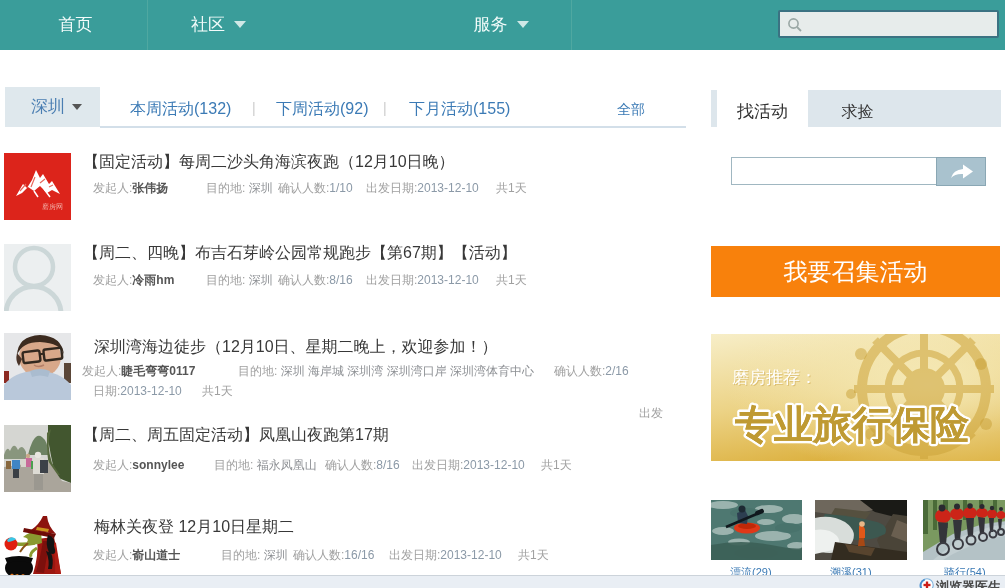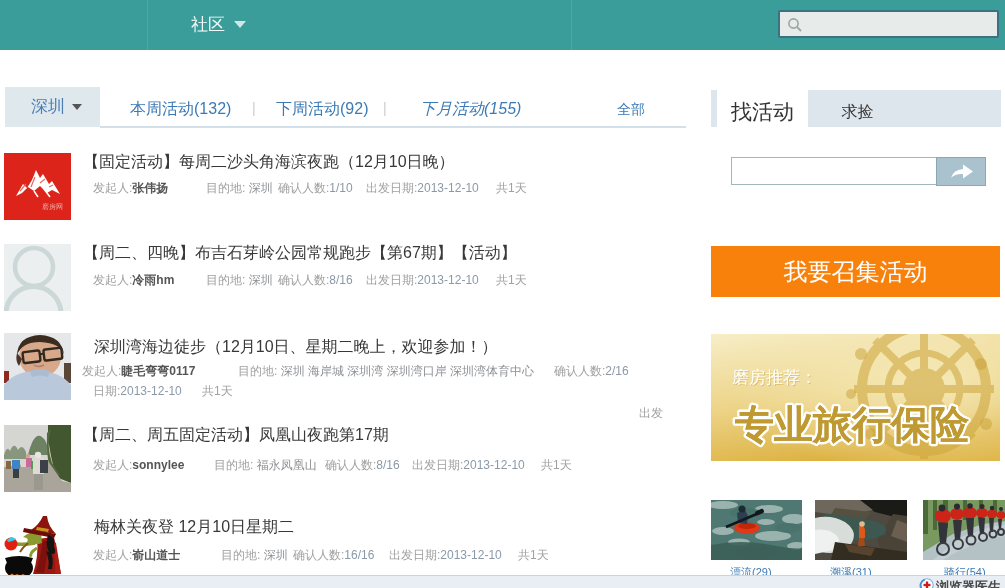--- a/index.html
+++ b/index.html
@@ -28,57 +28,59 @@
 .thumb{position:absolute;left:4px;width:67px;height:67px;overflow:hidden;}
 .ttl{position:absolute;left:95px;font-size:16px;color:#383838;line-height:20px;}
 .meta{position:absolute;left:0;top:0;width:1005px;height:16px;font-size:12px;color:#a0a0a0;}
 .meta span{position:absolute;white-space:nowrap;}
 .meta b{font-weight:bold;color:#555;}
 .meta i{font-style:normal;color:#8d9094;}
 .meta u{text-decoration:none;color:#8b99a7;}
 
 #sstrip{left:711px;top:90px;width:290px;height:37px;background:#dde6ec;}
 #stab1{left:717px;top:90px;width:91px;height:37px;background:#fff;text-align:center;
-  line-height:43px;font-size:21px;color:#333;}
+  line-height:43px;font-size:17px;color:#333;}
 #stab2{left:830px;top:90px;width:55px;height:37px;text-align:center;line-height:43px;
   font-size:16px;color:#333;}
 #sinput{left:731px;top:157px;width:204px;height:26px;background:#fff;border:1px solid #a0b7c1;}
 #sbtn{left:936px;top:157px;width:48px;height:27px;background:#a9c2ce;border:1px solid #8aa7b4;}
 #obtn{left:711px;top:246px;width:289px;height:51px;background:#f8810c;color:#fff;
   font-size:24px;text-align:center;line-height:51px;}
 #banner{left:711px;top:334px;width:289px;height:127px;overflow:hidden;}
 .sthumb{position:absolute;top:500px;width:91px;height:60px;overflow:hidden;}
 .slink{position:absolute;top:565px;font-size:11px;color:#3b7ab5;}
 
 #bbar{left:0;top:575px;width:1005px;height:13px;background:#e9eef4;border-top:1px solid #ccd3da;}
 #bdoc{left:936px;top:578px;font-size:13px;font-weight:bold;color:#4a4a4a;letter-spacing:0px;}
 #bico{left:918px;top:578px;}
 </style>
 </head>
 <body>
 
 <div class="abs" id="nav">
+  <div class="navitem" style="left:4px;width:143px;">首页</div>
   <div class="navsep" style="left:147px;"></div>
   <div class="navitem" style="left:148px;width:141px;">社区<span class="tri"></span></div>
+  <div class="navitem" style="left:431px;width:140px;">服务<span class="tri"></span></div>
   <div class="navsep" style="left:571px;"></div>
   <div id="navsearch">
     <svg width="16" height="16" style="position:absolute;left:7px;top:5px;" viewBox="0 0 16 16">
       <circle cx="6.5" cy="6.5" r="4.6" fill="none" stroke="#9aa7a5" stroke-width="1.6"></circle>
       <line x1="10" y1="10" x2="14" y2="14" stroke="#9aa7a5" stroke-width="1.8"></line>
     </svg>
   </div>
 </div>
 
 <div class="abs" id="citybox">深圳<span class="ctri"></span></div>
 <div class="abs" id="tabline"></div>
 <div class="tab" style="left:130px;">本周活动(132)</div>
 <div class="tabsep" style="left:252px;">|</div>
 <div class="tab" style="left:276px;">下周活动(92)</div>
 <div class="tabsep" style="left:383px;">|</div>
-<div class="tab" style="left:420px;font-style:italic;">下月活动(155)</div>
+<div class="tab" style="left:409px;">下月活动(155)</div>
 <div class="tab" style="left:617px;top:101px;font-size:14px;">全部</div>
 
 <div class="thumb" style="top:153px;">
 <svg width="67" height="67" viewBox="0 0 67 67">
  <rect width="67" height="67" fill="#dc241b"></rect>
  <path d="M12,43 L19,31 L23,35 L28,27 L32,17 L36,25 L39,21 L45,31 L48,28 L56,41 L48,37 L43,40 L36,33 L30,38 L24,34 L18,40 Z" fill="#fff"></path>
  <path d="M16,38 L22,31 M27,34 L31,24 M36,30 L41,26 M45,34 L49,32" stroke="#e86a5e" stroke-width="1.2" fill="none"></path>
  <path d="M30,38 L34,44 M40,36 L46,44" stroke="#fff" stroke-width="1.5"></path>
  <text x="38" y="56" font-size="7" fill="#f0a8a0" font-family="Liberation Sans">磨房网</text>
 </svg>

